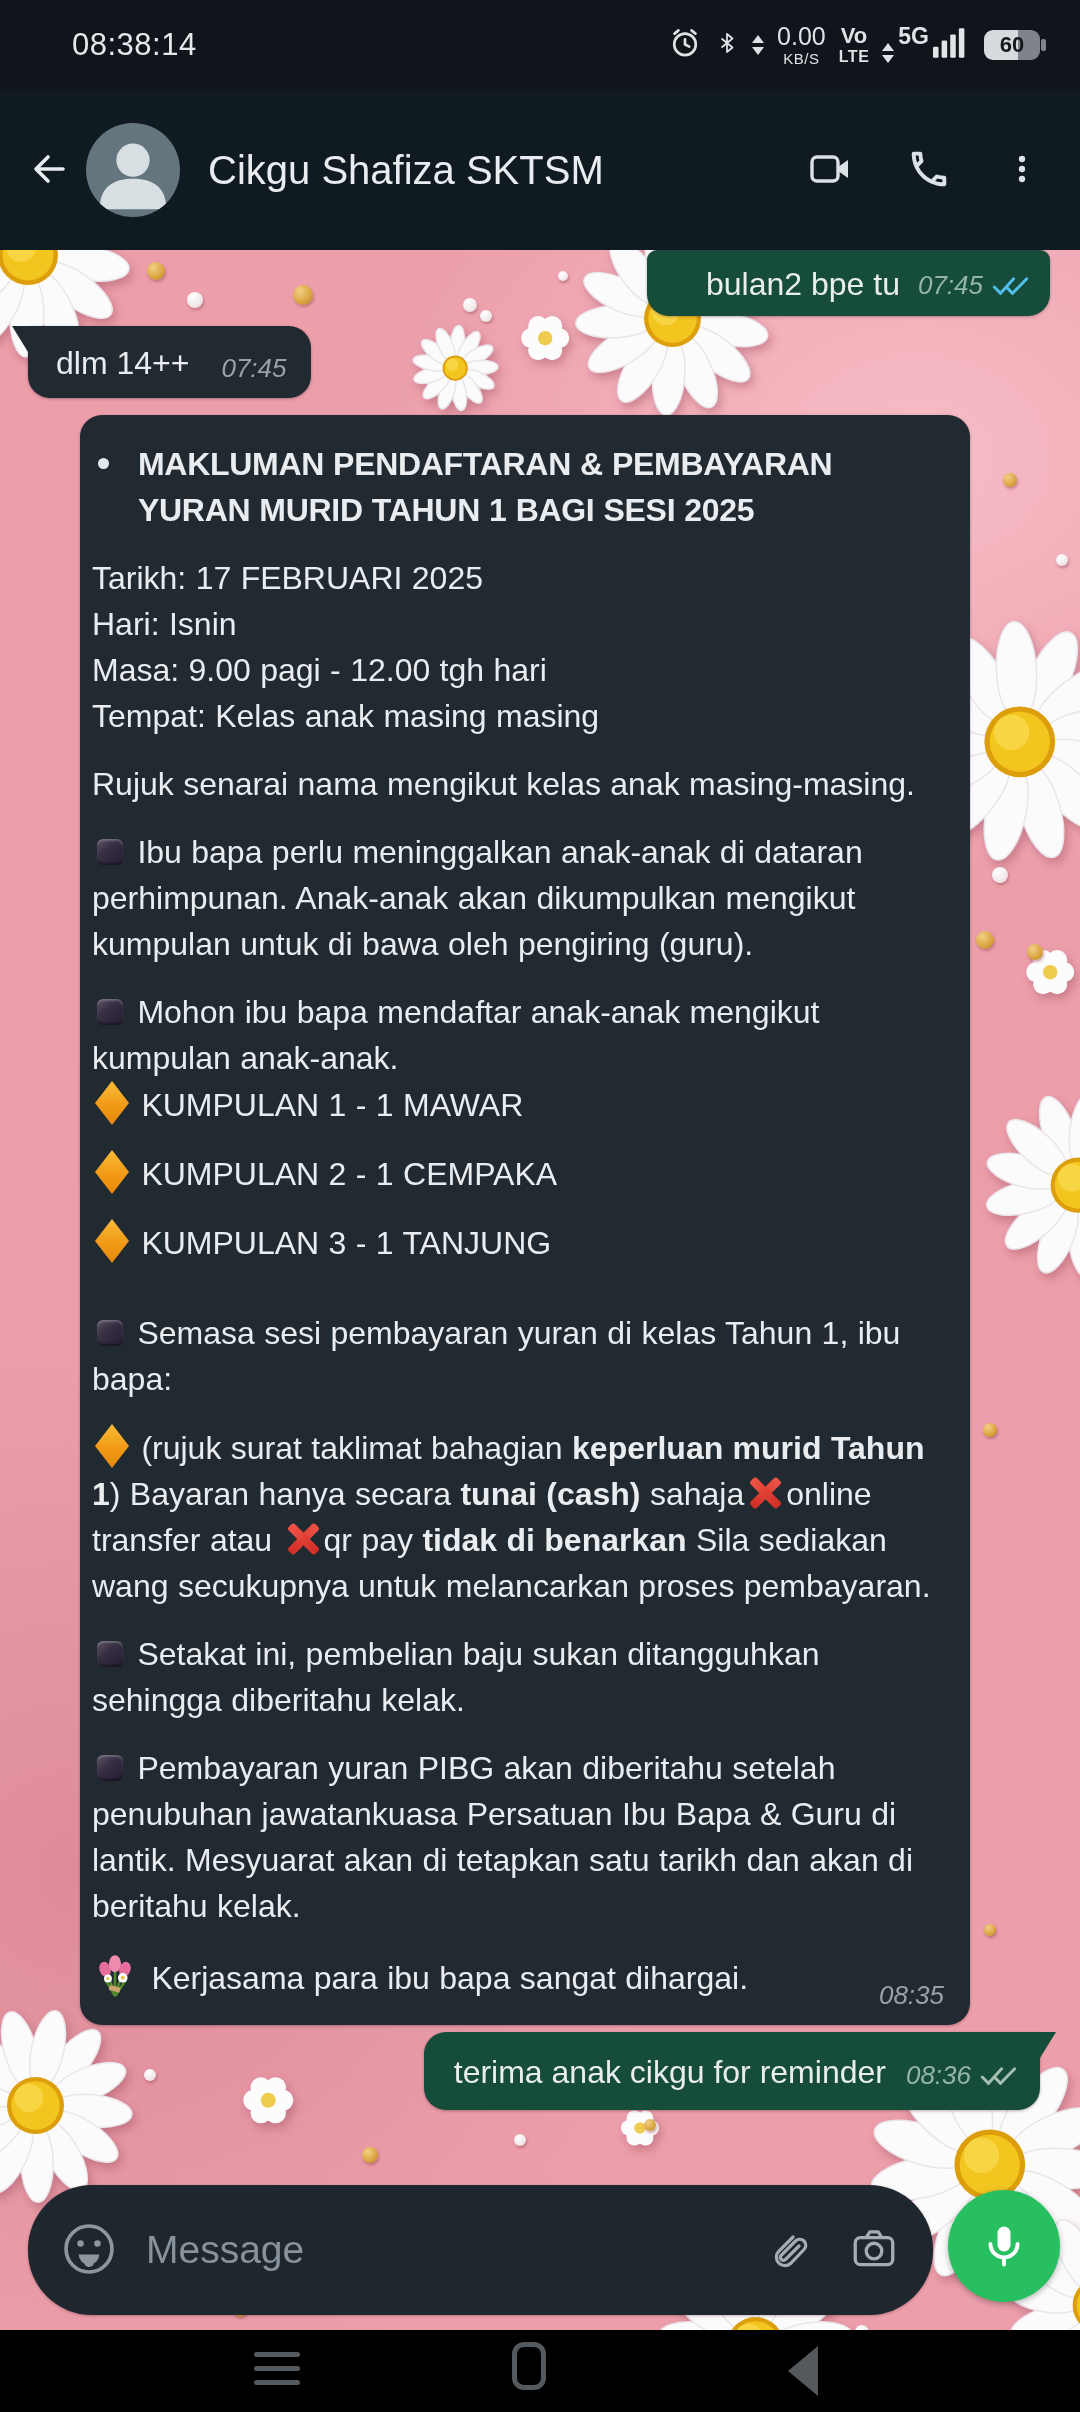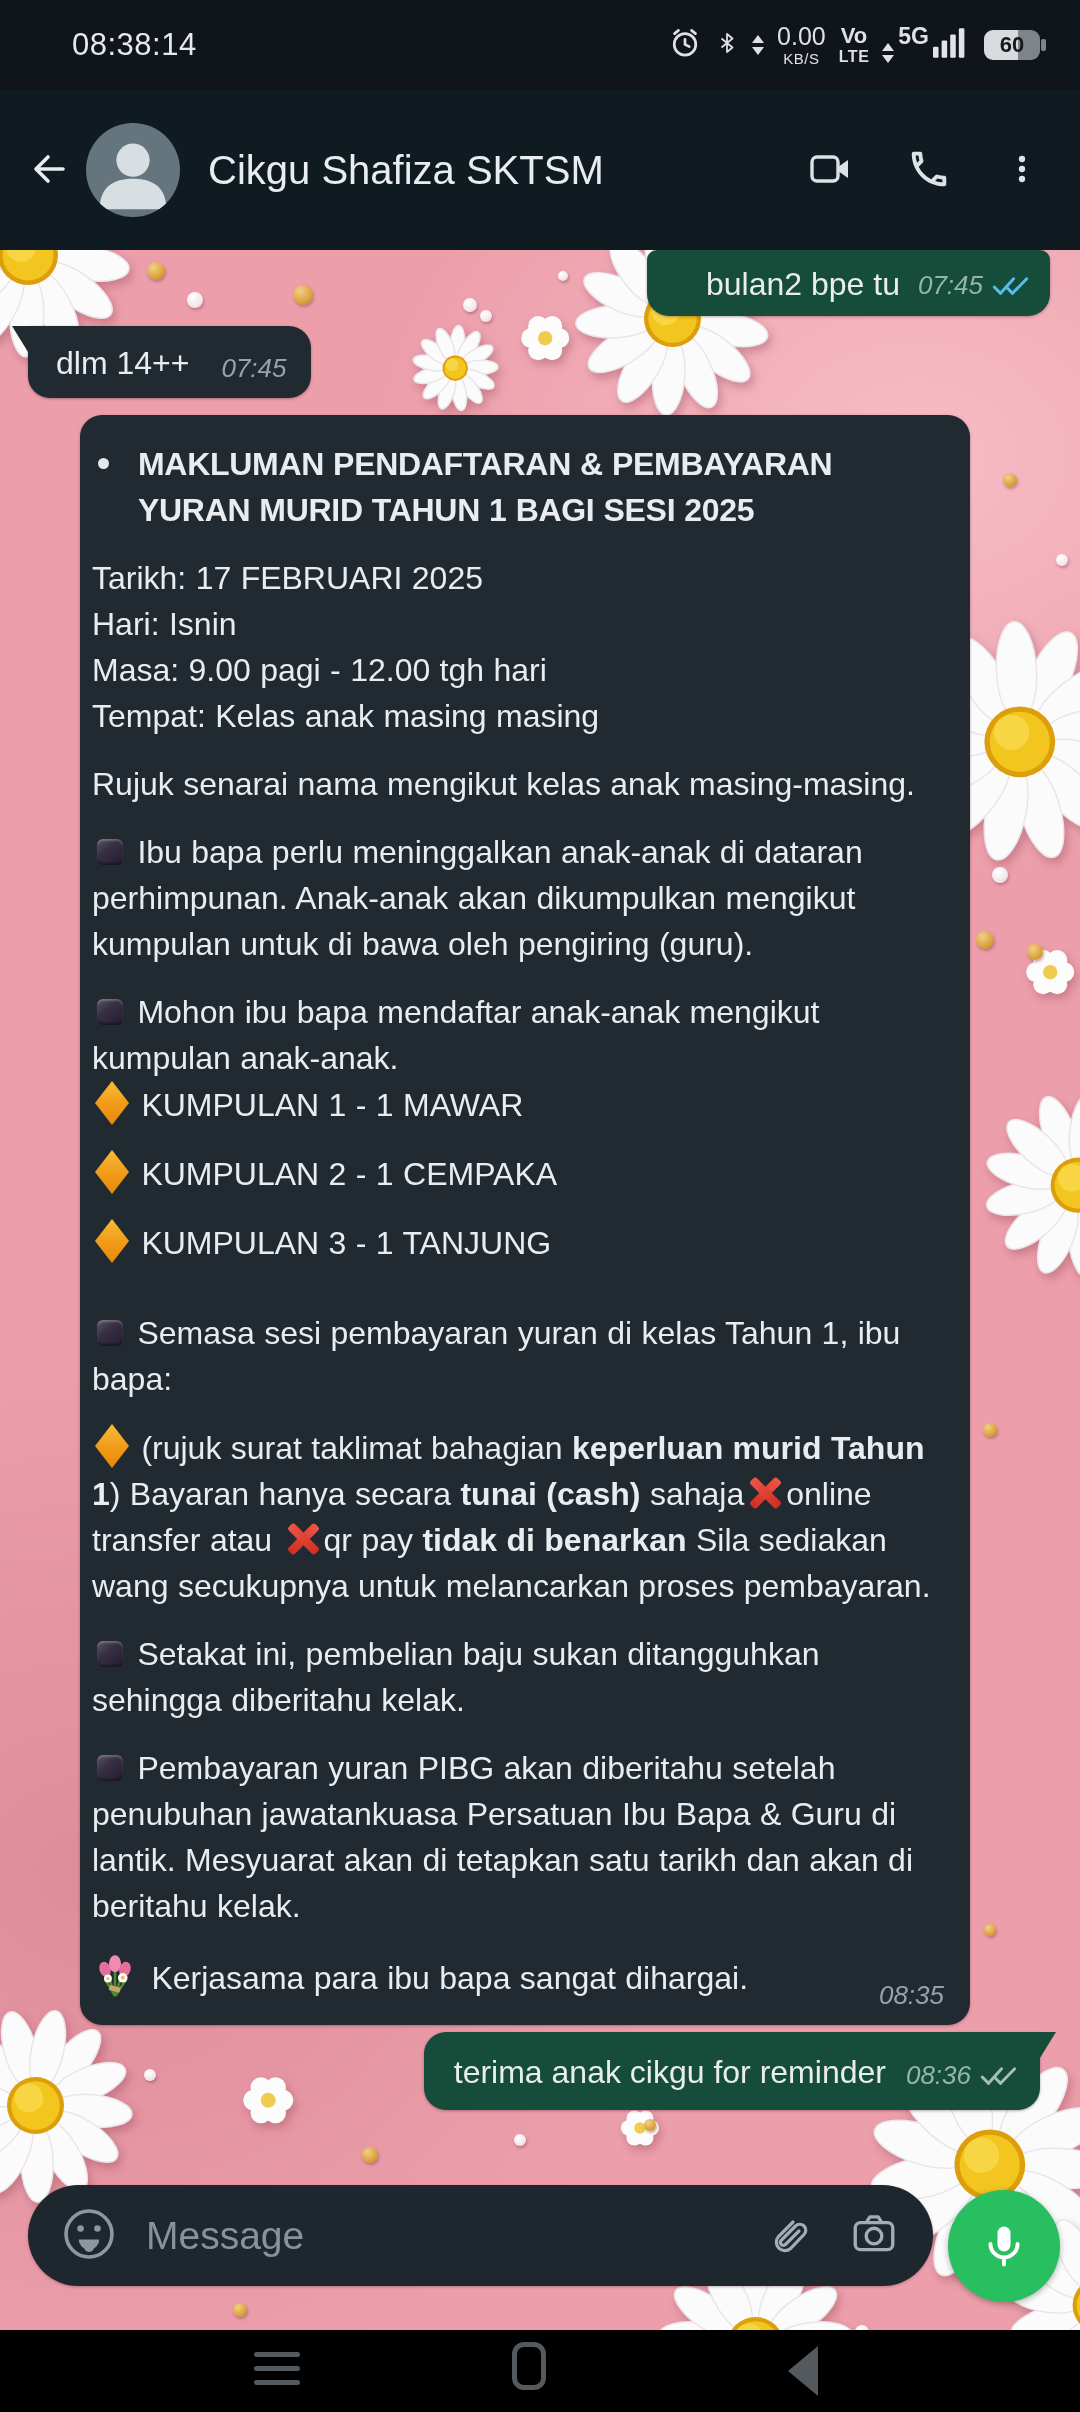--- a/index.html
+++ b/index.html
@@ -88,21 +88,21 @@
     background:linear-gradient(180deg,#f8bc38 0%,#f19a16 55%,#e8880c 100%);
     clip-path:polygon(50% 0,100% 50%,50% 100%,0 50%);}
   .em-cross-mark{position:relative;width:34px;height:34px;margin:0 4px;vertical-align:-5px;}
   .em-cross-mark::before,.em-cross-mark::after{content:"";position:absolute;left:13px;top:-2px;width:9px;height:38px;
     border-radius:3px;background:linear-gradient(180deg,#ef5346,#cf2e24);}
   .em-cross-mark::before{transform:rotate(45deg);}
   .em-cross-mark::after{transform:rotate(-45deg);}
   .em-bouquet{width:46px;height:48px;margin-right:4px;vertical-align:-10px;}
 
   
-  .composer{position:absolute;left:28px;top:1935px;width:905px;height:101px;background:#1f272e;border-radius:64px;
+  .composer{position:absolute;left:28px;top:1935px;width:905px;height:130px;background:#1f272e;border-radius:64px;
     display:flex;align-items:center;padding:4px 32px;box-sizing:border-box;z-index:3;box-shadow:0 1px 3px rgba(60,15,28,.3);}
   .cicon{display:inline-flex;flex:none;}
   .minput{flex:1;min-width:0;background:transparent;border:none;outline:none;margin-left:26px;
     font-family:"Liberation Sans",sans-serif;font-size:39px;color:#e9edef;}
   .minput::placeholder{color:#87929a;}
   .att{margin-right:36px;}
   .micbtn{position:absolute;left:948px;top:1940px;width:112px;height:112px;border-radius:50%;background:#28bf61;
     display:flex;align-items:center;justify-content:center;z-index:3;box-shadow:0 2px 6px rgba(0,0,0,.3);}
 
   

